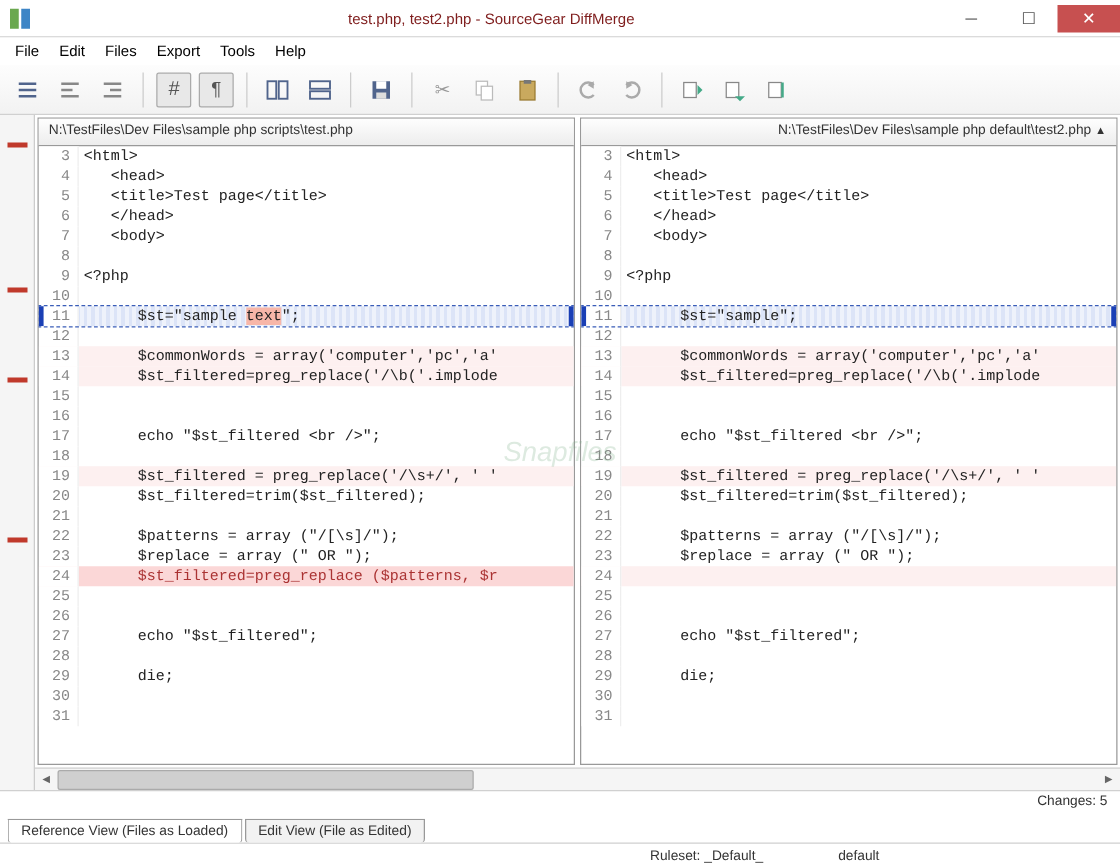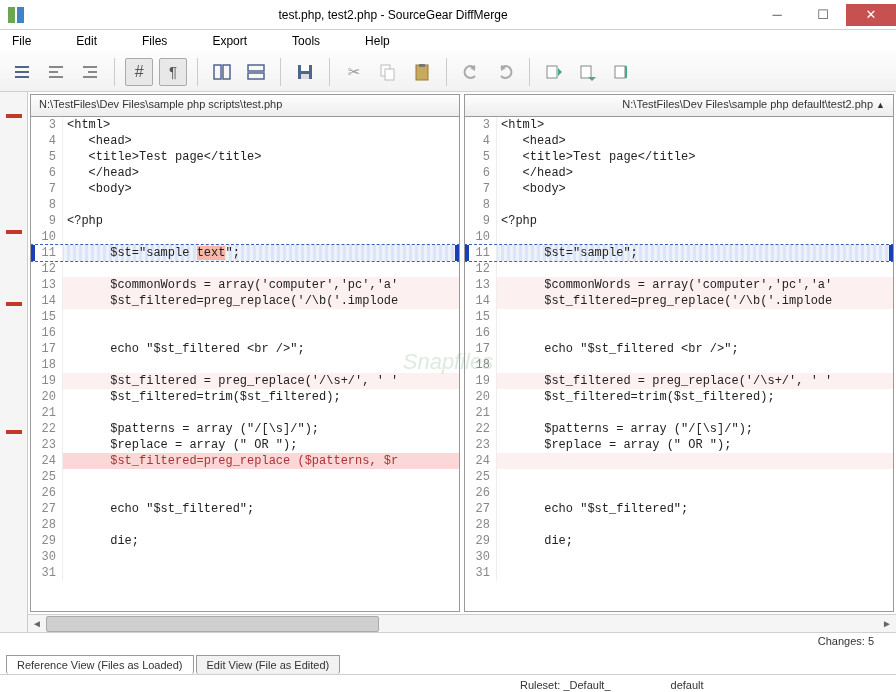--- a/index.html
+++ b/index.html
@@ -1,26 +1,26 @@
 <!DOCTYPE html>
 <html><head>
 <meta charset="utf-8">
 <style>
 * { margin: 0; padding: 0; box-sizing: border-box; }
 body { font-family: "Segoe UI", Tahoma, sans-serif; font-size: 12px; background: #fff; overflow: hidden; width: 896px; height: 692px; }
 
 .titlebar { height: 30px; background: #fff; display: flex; align-items: center; border-bottom: 1px solid #d0d0d0; }
 .titlebar-icon { width: 20px; height: 20px; margin: 0 6px; }
-.titlebar-title { flex: 1; text-align: center; font-size: 12px; color: #000000; }
+.titlebar-title { flex: 1; text-align: center; font-size: 12px; color: #7f1d1d; }
 .win-controls { display: flex; }
 .win-btn { width: 46px; height: 22px; display: flex; align-items: center; justify-content: center; font-size: 13px; }
 .win-btn.close { background: #c75050; color: #fff; width: 50px; }
 .win-btn.min, .win-btn.max { color: #555; }
 
-.menubar { height: 22px; display: flex; align-items: center; padding: 0 4px; background: #fff; gap: 29px; }
+.menubar { height: 22px; display: flex; align-items: center; padding: 0 4px; background: #fff; }
 .menu-item { padding: 2px 8px; font-size: 12px; color: #000; }
 
 .toolbar { height: 40px; display: flex; align-items: center; padding: 4px 8px; gap: 6px; background: linear-gradient(#fdfdfd,#f2f2f2); border-bottom: 1px solid #d0d0d0; }
 .tb-sep { width: 1px; height: 28px; background: #ccc; margin: 0 4px; }
 .tb-btn { width: 28px; height: 28px; display: flex; align-items: center; justify-content: center; border: 1px solid transparent; border-radius: 2px; }
 .tb-btn.active { border: 1px solid #aaa; background: #e8e8e8; }
 
 .content-wrap { position: relative; height: 540px; }
 .overview { position: absolute; left: 0; top: 0; width: 28px; height: 100%; background: #f5f5f5; border-right: 1px solid #ccc; }
 .overview-mark { position: absolute; left: 6px; width: 16px; height: 4px; background: #c0392b; }
@@ -37,21 +37,21 @@
 .line-diff-removed { background: #fbd7d7; }
 .line-selected { background: repeating-linear-gradient(90deg,#dce4f7 0,#dce4f7 3px,#eef2fb 3px,#eef2fb 6px); outline: 1px dashed #3a5db8; }
 .highlight-word { background: #f7b6a8; }
 .sel-marker { width: 4px; background: #1a3fb5; flex-shrink: 0; }
 
 .hscroll { position: absolute; left: 28px; right: 0; bottom: 0; height: 18px; background: #f5f5f5; border-top: 1px solid #d0d0d0; display: flex; align-items: center; }
 .hscroll-arrow { width: 18px; height: 16px; display: flex; align-items: center; justify-content: center; color: #666; font-size: 10px; }
 .hscroll-track { flex: 1; height: 16px; position: relative; }
 .hscroll-thumb { position: absolute; left: 0; width: 40%; height: 100%; background: #cfcfcf; border: 1px solid #aaa; border-radius: 2px; }
 
-.statusbar1 { height: 20px; display: flex; justify-content: flex-end; padding: 2px 22px; font-size: 11px; color: #333; border-top: 1px solid #d0d0d0; }
+.statusbar1 { height: 20px; display: flex; justify-content: flex-end; padding: 2px 10px; font-size: 11px; color: #333; border-top: 1px solid #d0d0d0; }
 .tabs-row { height: 22px; display: flex; align-items: flex-end; padding-left: 6px; background: #fff; }
 .tab { padding: 3px 10px; font-size: 11px; border: 1px solid #999; border-bottom: none; background: #f2f2f2; color: #333; margin-right: 2px; border-radius: 0 0 3px 3px; }
 .tab.active { background: #fff; }
 .statusbar2 { height: 20px; display: flex; align-items: center; font-size: 11px; color: #333; border-top: 1px solid #d0d0d0; padding-left: 520px; gap: 60px; }
 
 .watermark { position: absolute; left: 50%; top: 50%; transform: translate(-50%,-50%); font-size: 22px; color: rgba(120,170,130,0.25); font-style: italic; pointer-events: none; z-index: 5; font-family: Liberation Sans, sans-serif; }
 </style>
 </head>
 <body>
 

